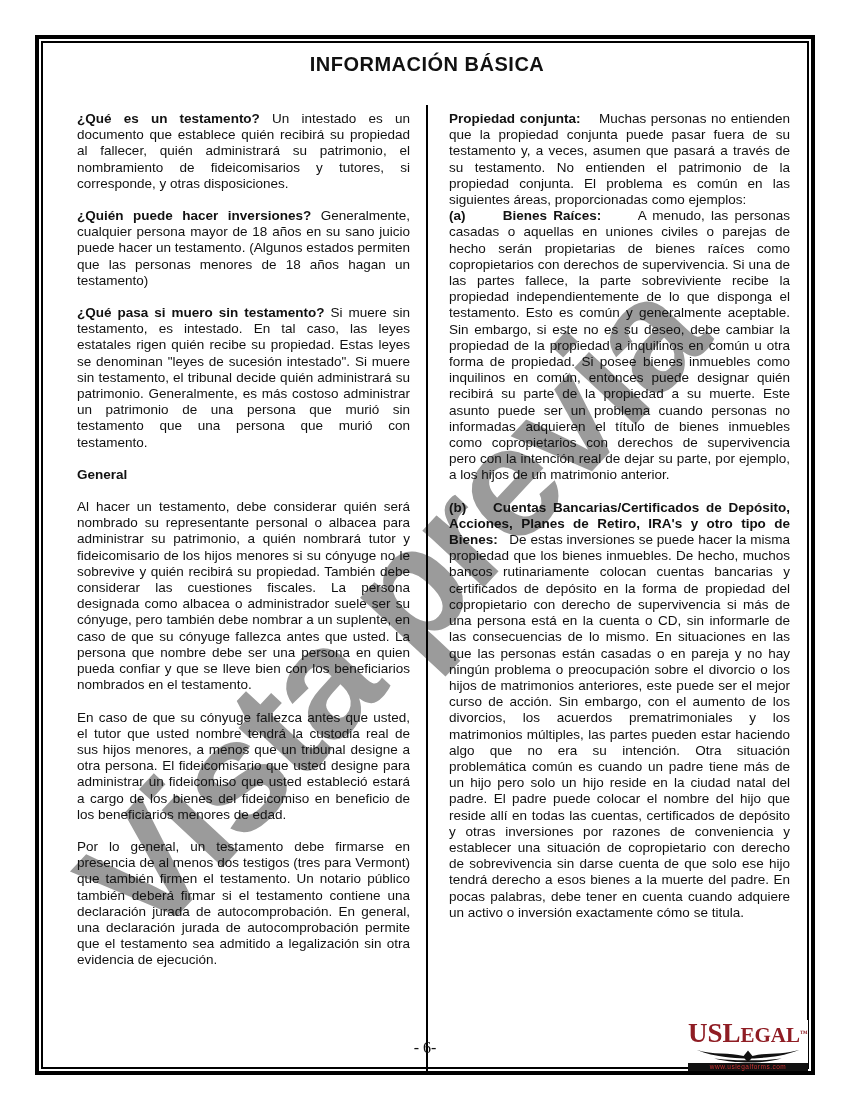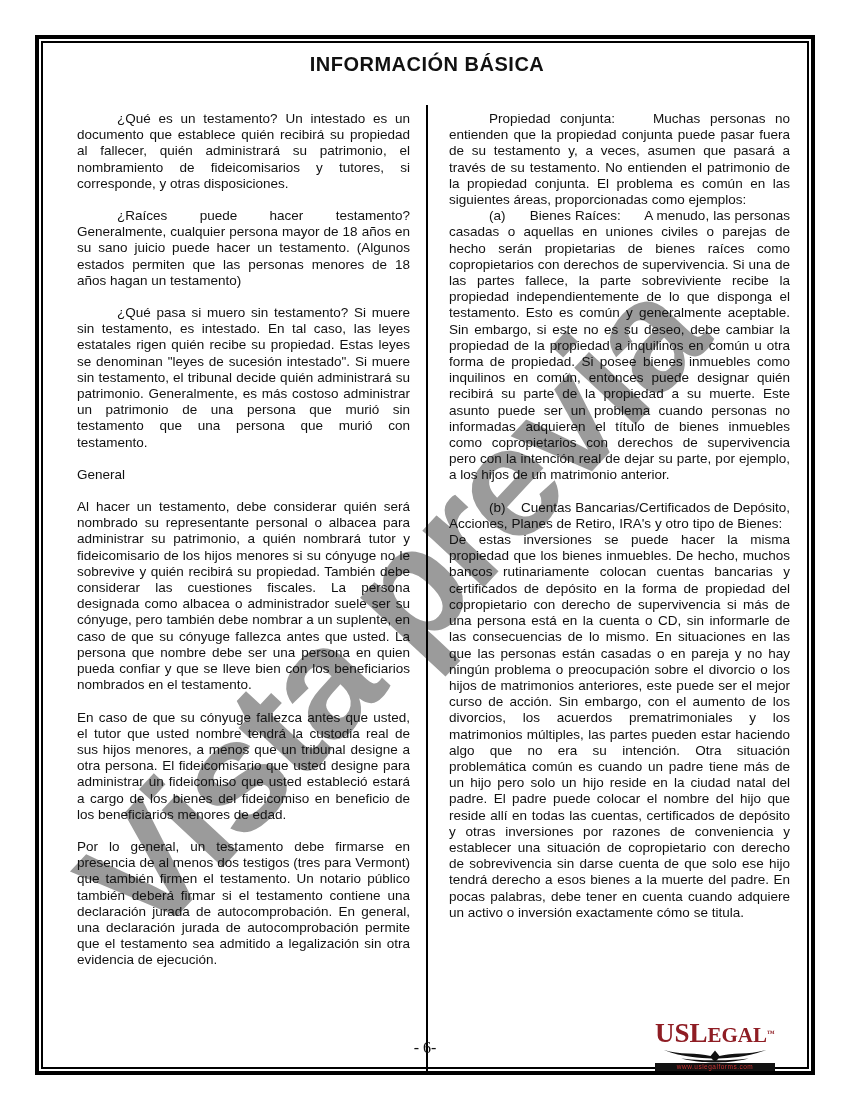--- a/index.html
+++ b/index.html
@@ -42,31 +42,31 @@
     text-align:justify;
   }
   .col.left{left:34px;width:333px;}
   .col.right{left:406px;width:341px;}
   .divider{
     position:absolute;left:383px;top:62px;width:2px;height:966px;
     background:#000;z-index:2;
   }
   p.para{margin:0 0 16px 0;}
   p.para.tight{margin-bottom:0;}
-  p.heading{margin:0 0 16px 0;font-weight:normal;}
-  .b{font-weight:normal;margin-left:40px;}
+  p.heading{margin:0 0 16px 0;font-weight:bold;}
+  .b{font-weight:bold;}
   .page-number{
     position:absolute;left:0;right:0;top:996px;
     text-align:center;
     font-family:"Liberation Serif", serif;
     font-size:16px;z-index:2;
   }
   
   .logo{
-    position:absolute;left:655px;top:1020px;width:120px;
+    position:absolute;left:688px;top:1020px;width:120px;
     background:#ffffff;z-index:3;text-align:center;padding:1px 0 0 0;
   }
   .logo-word{
     font-family:"Liberation Serif", serif;
     font-weight:bold;color:#8f1d24;line-height:24px;white-space:nowrap;
   }
   .logo-word .lg{font-size:27px;}
   .logo-word .sm{font-size:21px;}
   .logo-word sup{font-size:8px;color:#8f1d24;}
   .eagle{display:block;margin:-2px auto 0 auto;}
@@ -87,21 +87,21 @@
     <div class="inner">
 
       <div class="title">INFORMACIÓN BÁSICA</div>
 
       <div class="divider"></div>
 
       <div class="columns">
 
         <div class="col left">
           <p class="para"><span class="b">¿Qué es un testamento?</span> <span>Un intestado es un documento que establece quién recibirá su propiedad al fallecer, quién administrará su patrimonio, el nombramiento de fideicomisarios y tutores, si corresponde, y otras disposiciones.</span></p>
-          <p class="para"><span class="b">¿Raíces puede hacer testamento?</span> <span>Generalmente, cualquier persona mayor de 18 años en su sano juicio puede hacer un testamento. (Algunos estados permiten que las personas menores de 18 años hagan un testamento)</span></p>
+          <p class="para"><span class="b">¿Quién puede hacer inversiones?</span> <span>Generalmente, cualquier persona mayor de 18 años en su sano juicio puede hacer un testamento. (Algunos estados permiten que las personas menores de 18 años hagan un testamento)</span></p>
           <p class="para"><span class="b">¿Qué pasa si muero sin testamento?</span> <span>Si muere sin testamento, es intestado. En tal caso, las leyes estatales rigen quién recibe su propiedad. Estas leyes se denominan "leyes de sucesión intestado". Si muere sin testamento, el tribunal decide quién administrará su patrimonio. Generalmente, es más costoso administrar un patrimonio de una persona que murió sin testamento que una persona que murió con testamento.</span></p>
           <p class="heading">General</p>
           <p class="para"><span>Al hacer un testamento, debe considerar quién será nombrado su representante personal o albacea para administrar su patrimonio, a quién nombrará tutor y fideicomisario de los hijos menores si su cónyuge no le sobrevive y quién recibirá su propiedad. También debe considerar las cuestiones fiscales. La persona designada como albacea o administrador suele ser su cónyuge, pero también debe nombrar a un suplente, en caso de que su cónyuge fallezca antes que usted. La persona que nombre debe ser una persona en quien pueda confiar y que se lleve bien con los beneficiarios nombrados en el testamento.</span></p>
           <p class="para"><span>En caso de que su cónyuge fallezca antes que usted, el tutor que usted nombre tendrá la custodia real de sus hijos menores, a menos que un tribunal designe a otra persona. El fideicomisario que usted designe para administrar un fideicomiso que usted estableció estará a cargo de los bienes del fideicomiso en beneficio de los beneficiarios menores de edad.</span></p>
           <p class="para"><span>Por lo general, un testamento debe firmarse en presencia de al menos dos testigos (tres para Vermont) que también firmen el testamento. Un notario público también deberá firmar si el testamento contiene una declaración jurada de autocomprobación. En general, una declaración jurada de autocomprobación permite que el testamento sea admitido a legalización sin otra evidencia de ejecución.</span></p>
         </div>
 
         <div class="col right">
           <p class="para tight"><span class="b">Propiedad conjunta:&nbsp;&nbsp;&nbsp;</span> <span>Muchas personas no entienden que la propiedad conjunta puede pasar fuera de su testamento y, a veces, asumen que pasará a través de su testamento. No entienden el patrimonio de la propiedad conjunta. El problema es común en las siguientes áreas, proporcionadas como ejemplos:</span></p>
           <p class="para"><span class="b">(a)&nbsp;&nbsp;&nbsp;&nbsp;&nbsp;&nbsp;Bienes Raíces:&nbsp;&nbsp;&nbsp;&nbsp;&nbsp;</span> <span>A menudo, las personas casadas o aquellas en uniones civiles o parejas de hecho serán propietarias de bienes raíces como copropietarios con derechos de supervivencia. Si una de las partes fallece, la parte sobreviviente recibe la propiedad independientemente de lo que disponga el testamento. Esto es común y generalmente aceptable. Sin embargo, si este no es su deseo, debe cambiar la propiedad de la propiedad a inquilinos en común u otra forma de propiedad. Si posee bienes inmuebles como inquilinos en común, entonces puede designar quién recibirá su parte de la propiedad a su muerte. Este asunto puede ser un problema cuando personas no informadas adquieren el título de bienes inmuebles como copropietarios con derechos de supervivencia pero con la intención real de dejar su parte, por ejemplo, a los hijos de un matrimonio anterior.</span></p>

